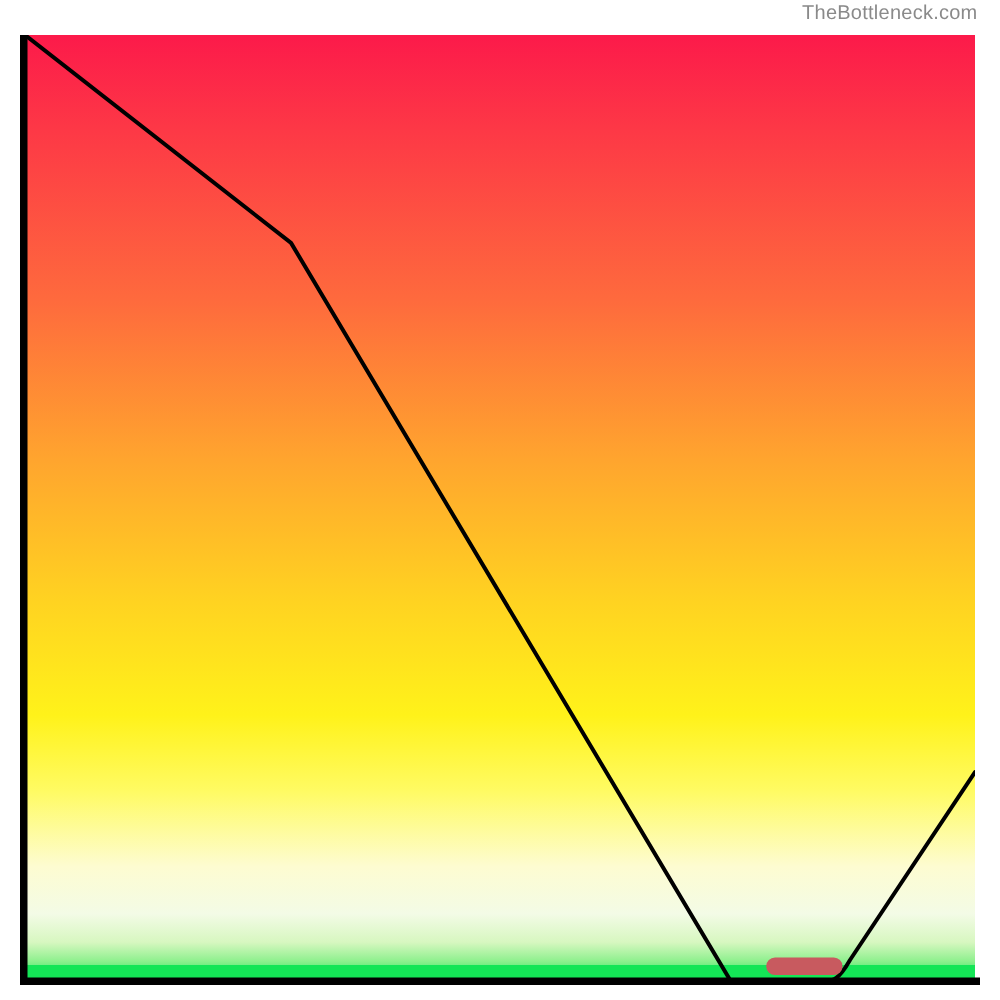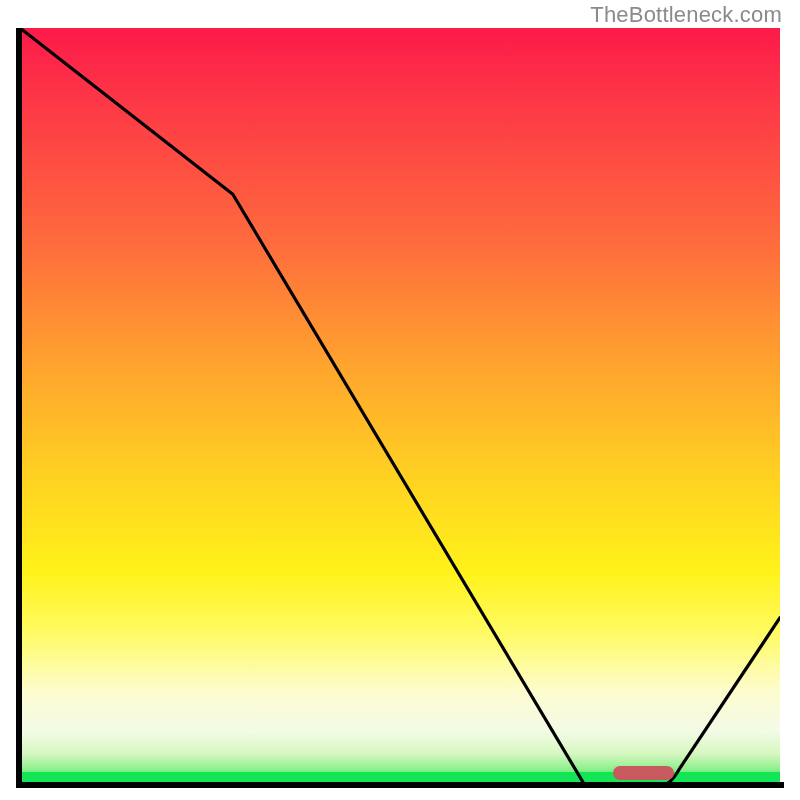--- a/index.html
+++ b/index.html
@@ -13,21 +13,21 @@
   .container {
     position: relative;
     width: 800px;
     height: 800px;
   }
   .source-label {
     position: absolute;
     top: 2px;
     right: 18px;
     color: #8a8a8a;
-    font-size: 22px;
+    font-size: 16px;
     font-weight: 400;
     letter-spacing: 0.2px;
   }
   .plot-area {
     position: absolute;
     left: 20px;
     top: 28px;
     width: 760px;
     height: 756px;
     overflow: hidden;

